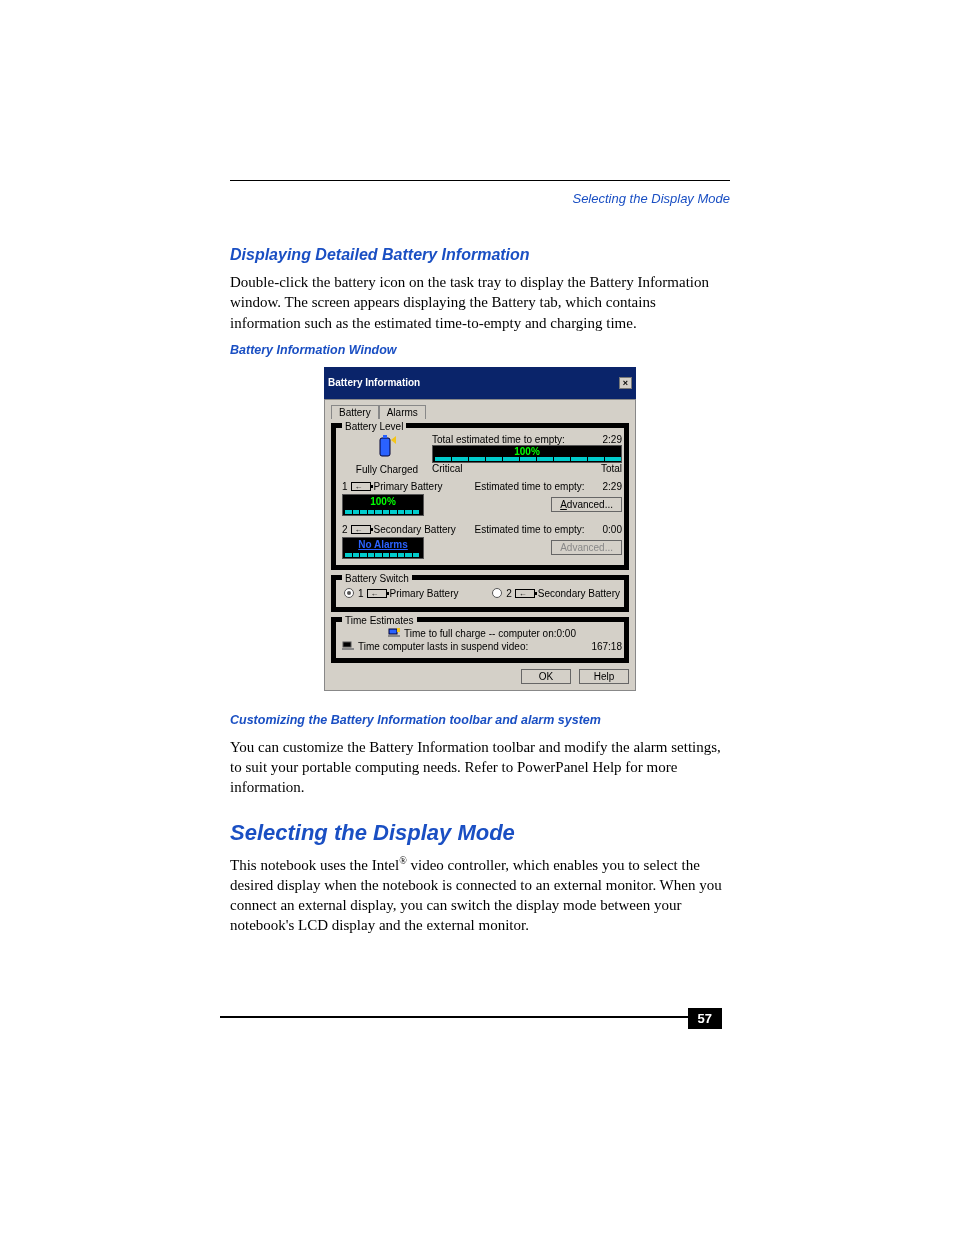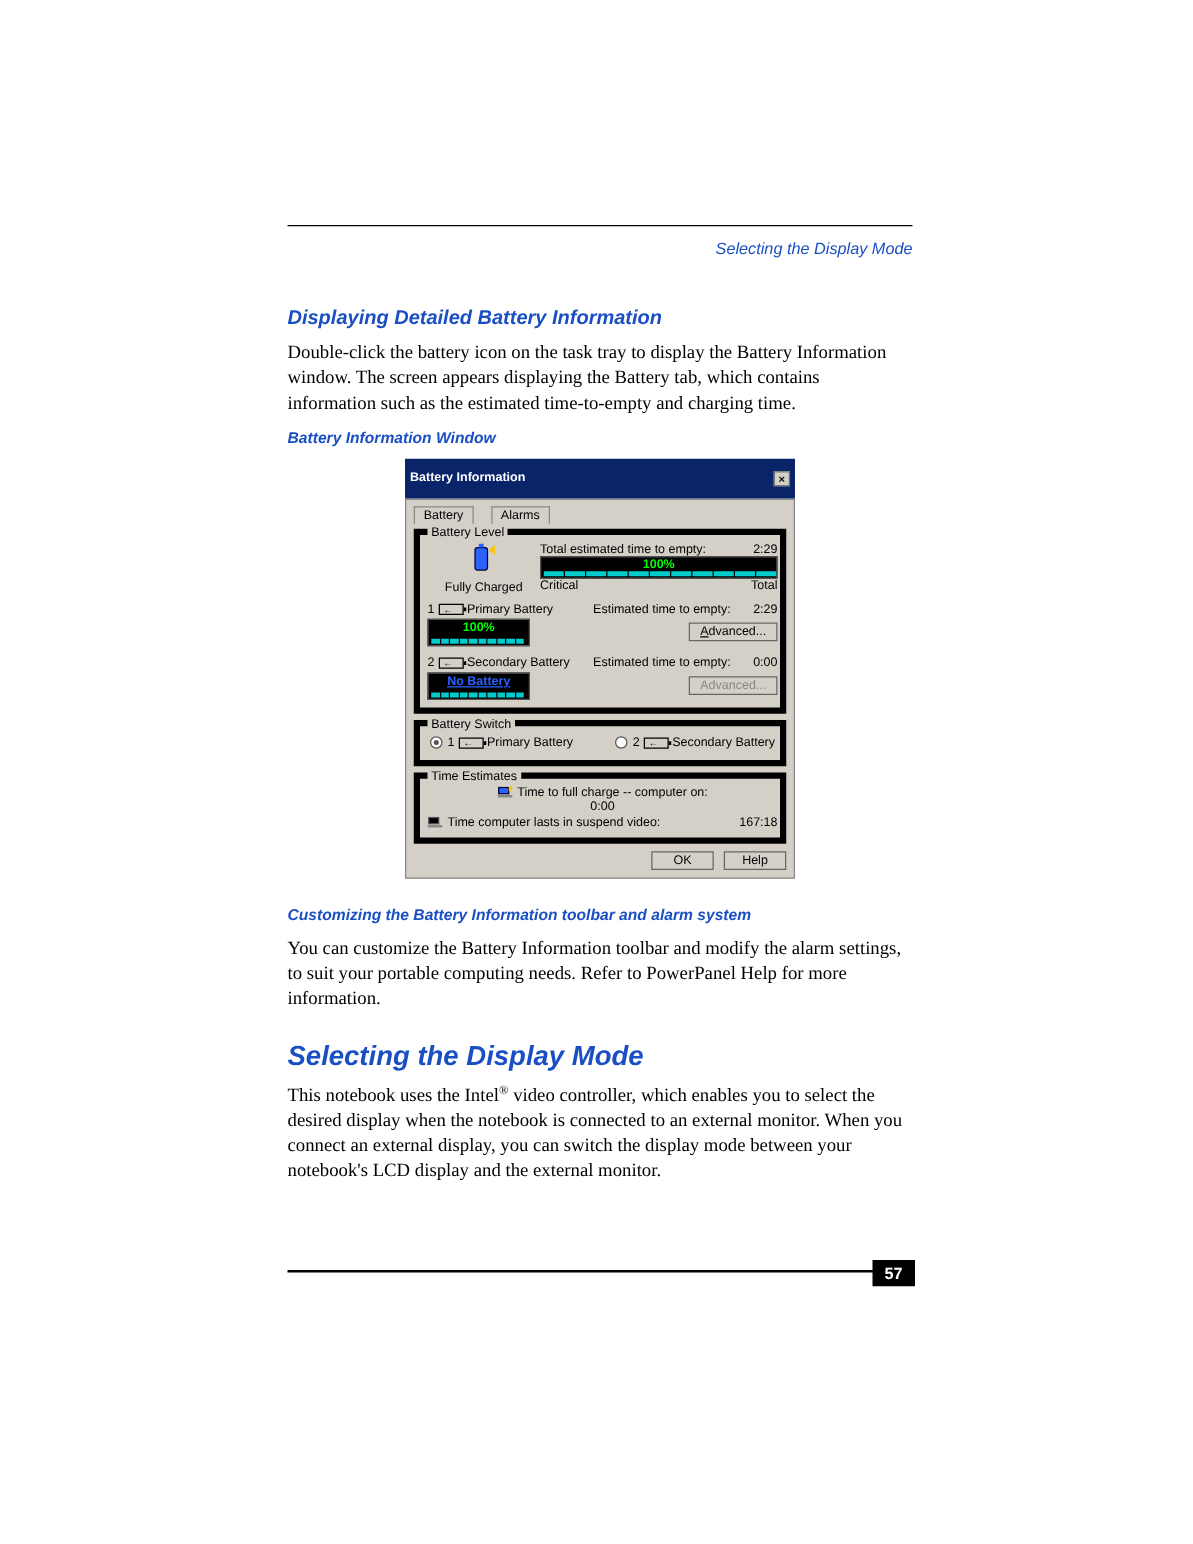--- a/index.html
+++ b/index.html
@@ -90,21 +90,21 @@
   }
   .dlg-body {
     background: #d4d0c8;
     border: 1px solid #888;
     padding: 5px 6px 6px 6px;
     font-size: 10px;
     color: #000;
   }
   .tabs {
     display: flex;
-    gap: 14px;
+    gap: 0;
     margin-bottom: 4px;
   }
   .tab {
     border: 1px solid #888;
     border-bottom: none;
     background: #d4d0c8;
     padding: 1px 7px;
     font-size: 10px;
     position: relative;
   }
@@ -213,21 +213,21 @@
   .laptop-ico { width: 12px; height: 10px; display:inline-block; margin-right:4px; vertical-align:middle; }
   .btn-row {
     display: flex;
     justify-content: flex-end;
     gap: 8px;
     margin-top: 6px;
   }
   
   .footer {
     position: absolute;
-    left: 230px;
+    left: 220px;
     top: 1016px;
     width: 500px;
   }
   .footer-rule { border-top: 2px solid #000; width: 500px; }
   .page-num {
     position: absolute;
     right: -2px;
     top: -8px;
     background: #000;
     color: #fff;
@@ -344,21 +344,21 @@
               </span>
             <span class="small">Secondary Battery</span>
           </div>
           <div class="row" style="gap:18px;">
             <span class="small">Estimated time to empty:</span>
             <span class="small">0:00</span>
           </div>
         </div>
         <div class="row" style="justify-content:space-between; margin-top:2px;">
           <div class="mini-meter">
-            <span class="txt-blue" style="text-decoration:underline;">No Battery</span>
+            <span class="txt-blue" style="text-decoration:underline;">No Alarms</span>
             <div class="mini-segs">
               <span class="mseg"></span>
                 <span class="mseg"></span>
                 <span class="mseg"></span>
                 <span class="mseg"></span>
                 <span class="mseg"></span>
               <span class="mseg"></span>
                 <span class="mseg"></span>
                 <span class="mseg"></span>
                 <span class="mseg"></span>
@@ -386,21 +386,21 @@
             <span class="batglyph">
                 <span class="arrow">←</span>
               </span>
             <span class="small">Secondary Battery</span>
           </label>
         </div>
       </div>
 
       <div class="group">
         <span class="group-title">Time Estimates</span>
-        <div class="row" style="justify-content:flex-end;flex-direction:column;">
+        <div class="row" style="justify-content:center;">
           <span class="row small">
             <span class="laptop-ico">
               <svg viewBox="0 0 12 10">
                   <rect x="1" y="1" width="8" height="5" fill="#2a62ff" stroke="#003"></rect>
                   <rect x="0" y="7" width="12" height="2" fill="#888"></rect>
                   <rect x="9" y="0" width="3" height="4" fill="#f5c518"></rect>
                 </svg>
             </span>
             <span>Time to full charge -- computer on:</span>
           </span>

